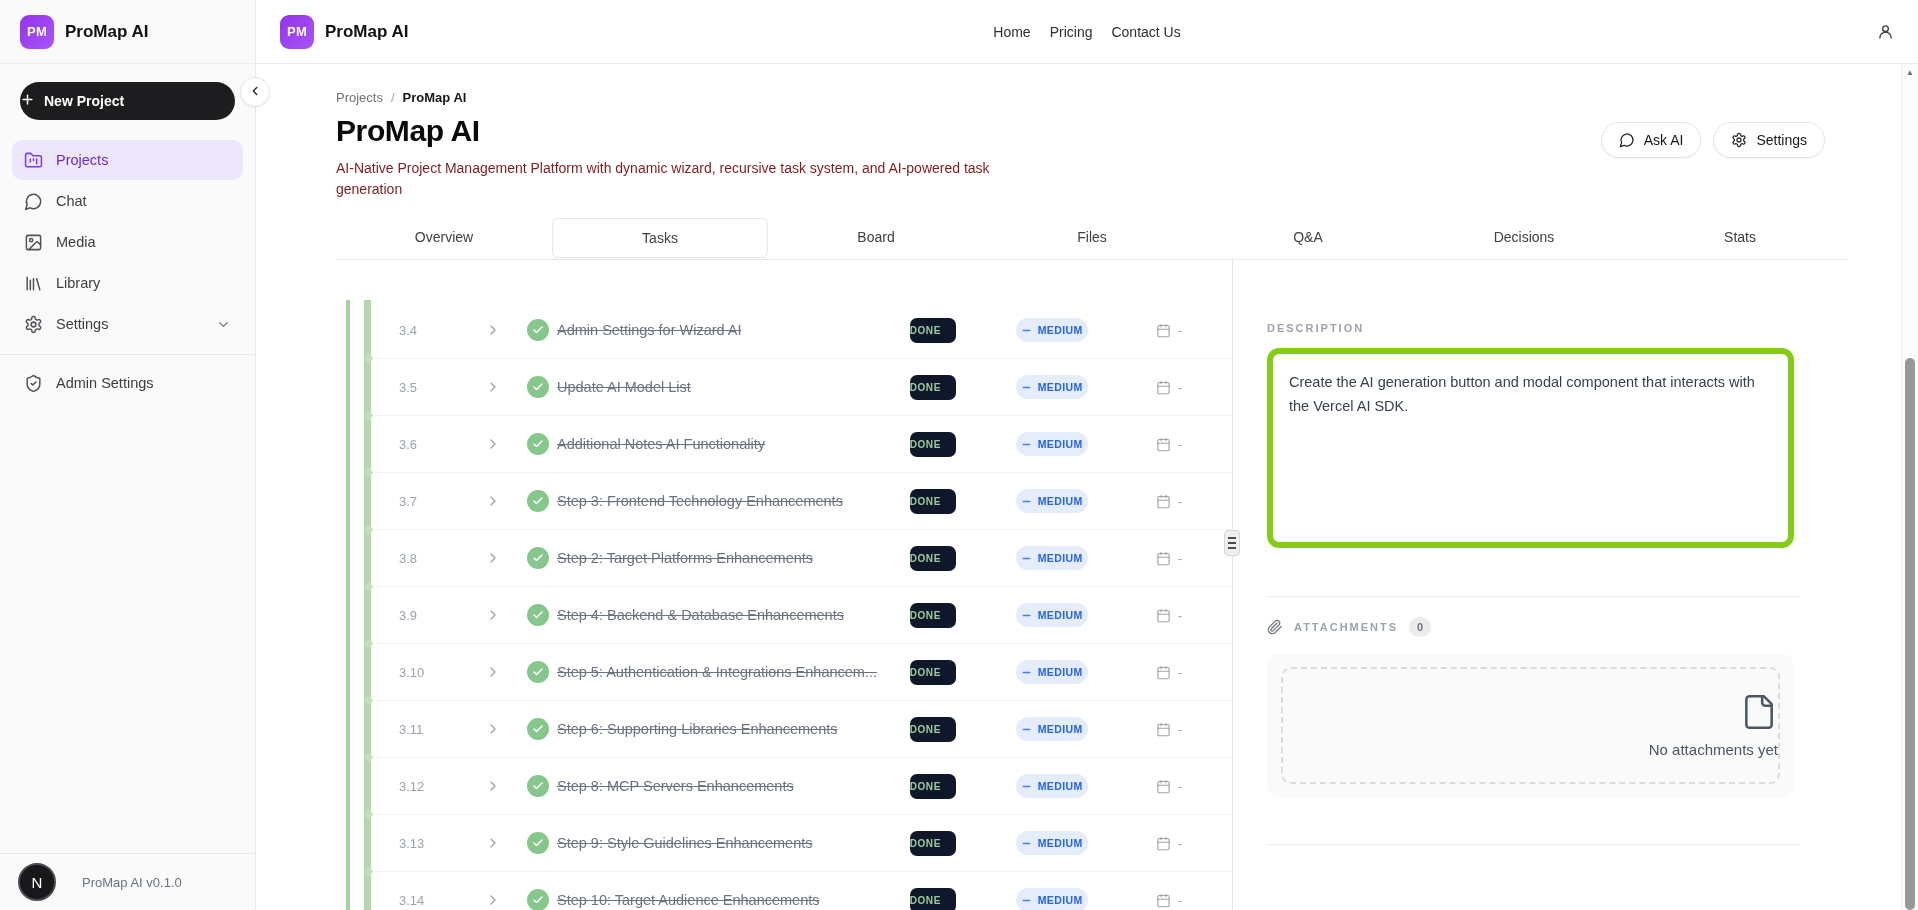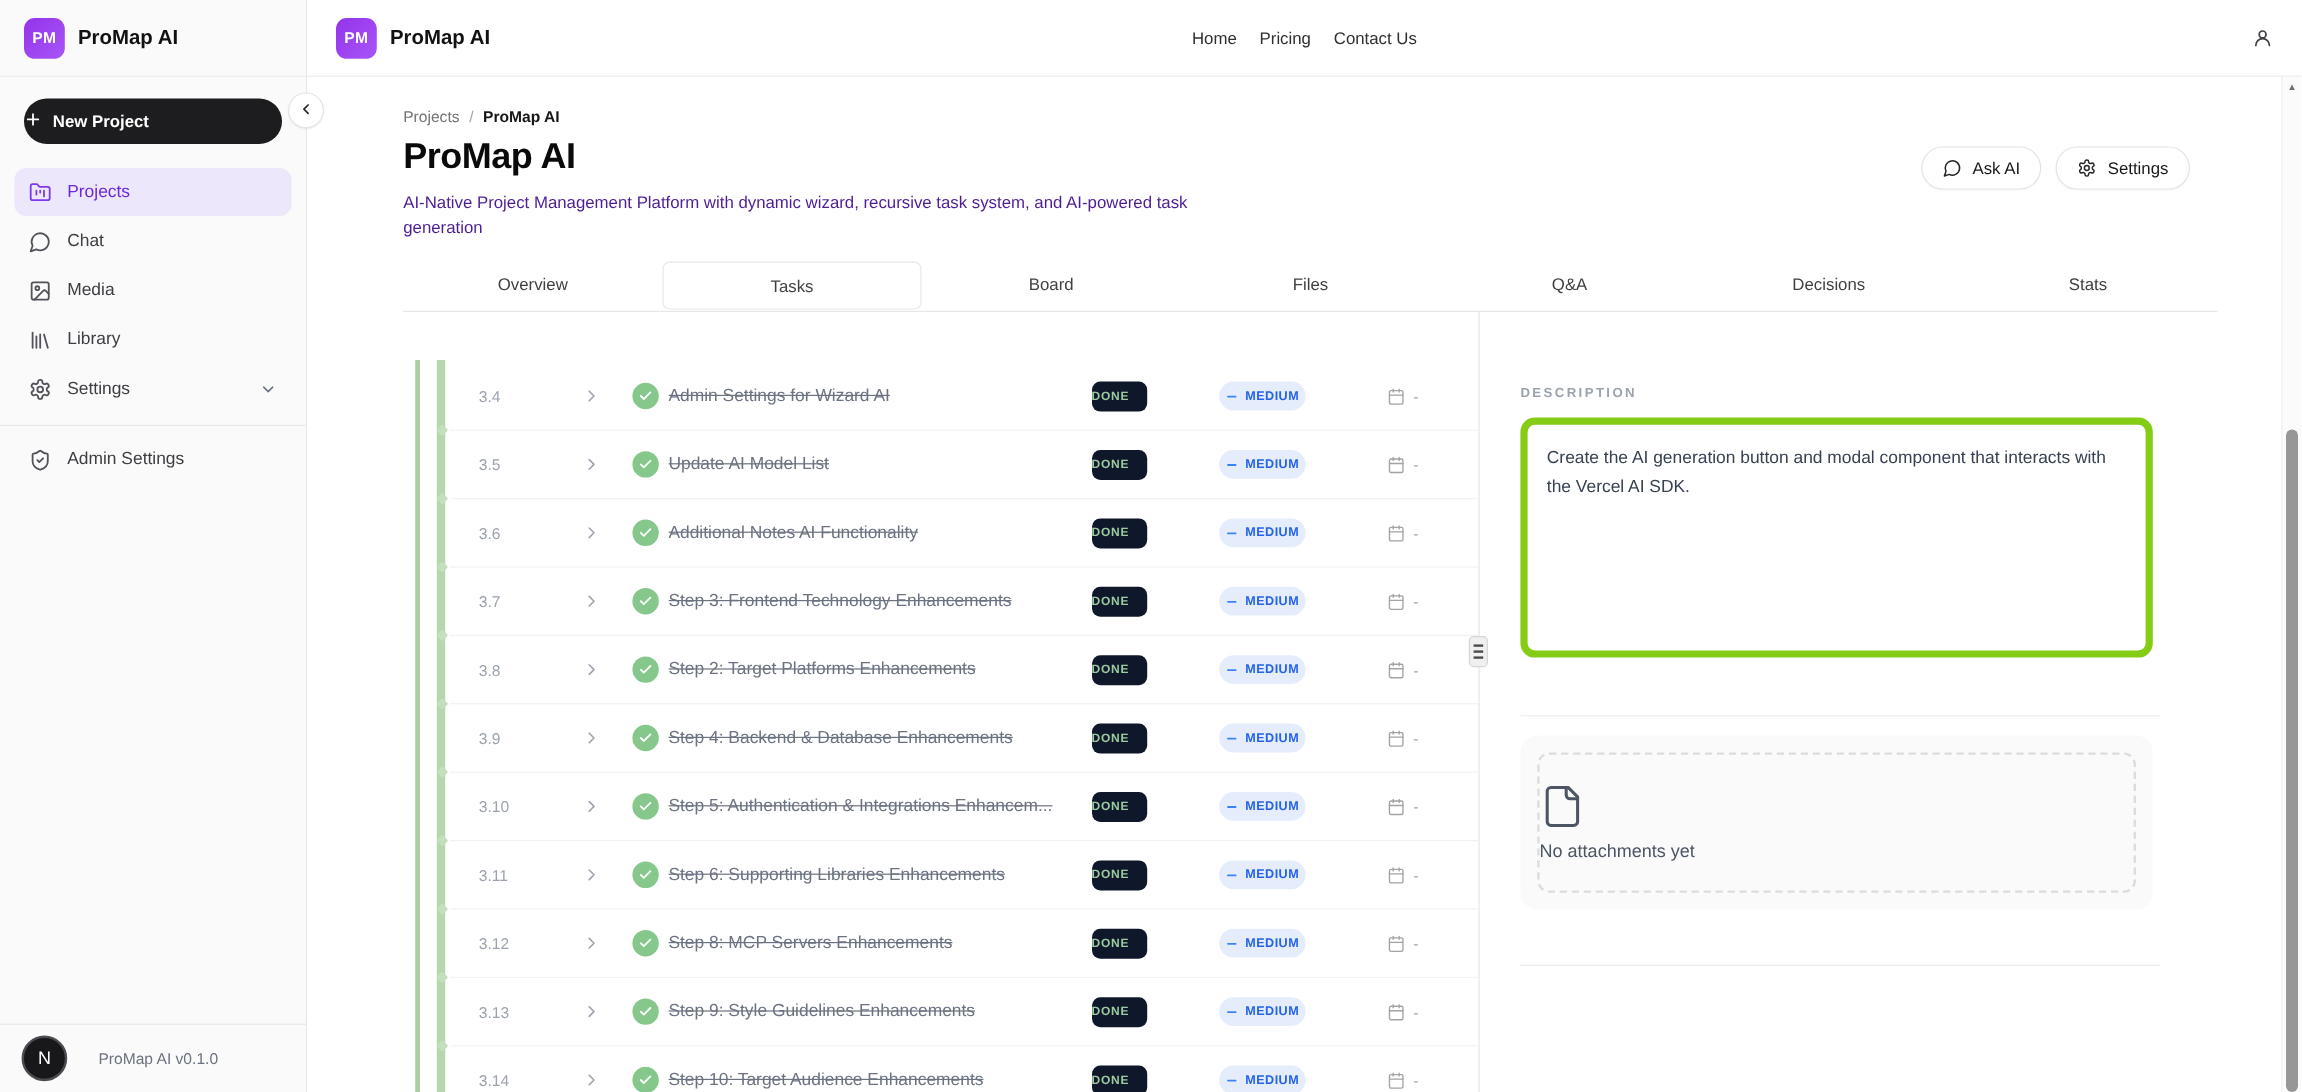--- a/index.html
+++ b/index.html
@@ -46,21 +46,21 @@
   .topnav-link { font-size:14px; color:#2f2f33; cursor:pointer; }
   .user-btn { margin-left:auto; color:#3f3f46; display:flex; cursor:pointer; }
 
   .page { flex:1; position:relative; }
   .page-header { position:absolute; top:26px; left:80px; right:93px; }
   .breadcrumb { display:flex; gap:8px; font-size:13px; align-items:center; }
   .crumb-root { color:#737373; cursor:pointer; }
   .crumb-sep { color:#a3a3a3; }
   .crumb-current { color:#171717; font-weight:600; }
   .page-title { margin-top:9px; font-size:30px; font-weight:800; letter-spacing:-.4px; color:#0a0a0a; }
-  .page-subtitle { margin-top:10px; font-size:14px; color:#4c1d95; line-height:1.5; max-width:660px; }
+  .page-subtitle { margin-top:10px; font-size:14px; color:#7f1d1d; line-height:1.5; max-width:660px; }
   .header-actions { position:absolute; top:32px; right:0; display:flex; gap:12px; }
   .pill-btn { height:36px; padding:0 17px; border-radius:18px; border:1px solid #e4e4e7;
     background:#fff; display:flex; align-items:center; gap:9px; font-size:14px; font-weight:500;
     color:#18181b; cursor:pointer; font-family:inherit; box-shadow:0 1px 2px rgba(0,0,0,.04); }
   .pill-btn .icon { display:flex; color:#27272a; }
 
   .tabs { position:absolute; top:150px; left:80px; width:1512px; height:46px;
     display:grid; grid-template-columns:repeat(7,1fr); border-bottom:1px solid #e7e7e7; }
   .tab { display:flex; align-items:center; justify-content:center; font-size:14px; color:#404040;
     font-weight:500; cursor:pointer; }
@@ -106,21 +106,21 @@
   .desc-box { margin-top:14px; width:527px; height:200px; border:6px solid #84cc16;
     border-radius:12px; padding:17px 16px; font-size:14.5px; color:#374151; line-height:1.65; }
   .h-divider { margin-top:48px; width:533px; height:1px; background:#ececec; }
   .attach-header { margin-top:20px; display:flex; align-items:center; gap:11px; }
   .attach-header .icon { display:flex; color:#6b7280; }
   .count-badge { background:#ececec; color:#6b7280; font-size:11px; font-weight:bold;
     padding:4px 8px; border-radius:10px; }
   .attach-card { margin-top:16px; width:527px; height:145px; background:#fafafa;
     border-radius:14px; padding:14px; }
   .attach-drop { height:100%; border:2px dashed #dcdcdc; border-radius:10px; display:flex;
-    flex-direction:column; align-items:flex-start; justify-content:center; gap:10px; }
+    flex-direction:column; align-items:flex-end; justify-content:center; gap:10px; }
   .attach-drop .icon { color:#4b5563; display:flex; }
   .empty-text { font-size:15px; color:#4b5563; }
   .h-divider2 { margin-top:46px; width:533px; height:1px; background:#ececec; }
 
   
   .win-scrollbar { position:absolute; right:0; top:64px; bottom:0; width:17px; background:#fbfbfb;
     border-left:1px solid #f0f0f0; z-index:30; }
   .sb-up { position:absolute; top:4px; left:0; right:0; text-align:center; font-size:8px;
     color:#6f6f6f; cursor:pointer; }
   .sb-thumb { position:absolute; top:294px; bottom:0; left:3px; width:10px; background:#979797;
@@ -657,20 +657,29 @@
         <div class="grip">
             <i></i>
             <i></i>
             <i></i>
           </div>
 
         <aside class="detail">
           <div class="section-label">DESCRIPTION</div>
           <div class="desc-box">Create the AI generation button and modal component that interacts with the Vercel AI SDK.</div>
           <div class="h-divider"></div>
+          <div class="attach-header">
+            <span class="icon">
+              <svg width="16" height="16" viewBox="0 0 24 24" fill="none" stroke="currentColor" stroke-width="1.9" stroke-linecap="round" stroke-linejoin="round">
+                  <path d="m21.44 11.05-9.19 9.19a6 6 0 0 1-8.49-8.49l8.57-8.57A4 4 0 1 1 18 8.84l-8.59 8.57a2 2 0 0 1-2.83-2.83l8.49-8.48"></path>
+                </svg>
+            </span>
+            <span class="section-label">ATTACHMENTS</span>
+            <span class="count-badge">0</span>
+          </div>
           <div class="attach-card">
             <div class="attach-drop">
               <span class="icon">
                 <svg width="38" height="38" viewBox="0 0 24 24" fill="none" stroke="currentColor" stroke-width="1.6" stroke-linecap="round" stroke-linejoin="round">
                     <path d="M15 2H6a2 2 0 0 0-2 2v16a2 2 0 0 0 2 2h12a2 2 0 0 0 2-2V7Z"></path>
                     <path d="M14 2v4a2 2 0 0 0 2 2h4"></path>
                   </svg>
               </span>
               <span class="empty-text">No attachments yet</span>
             </div>

